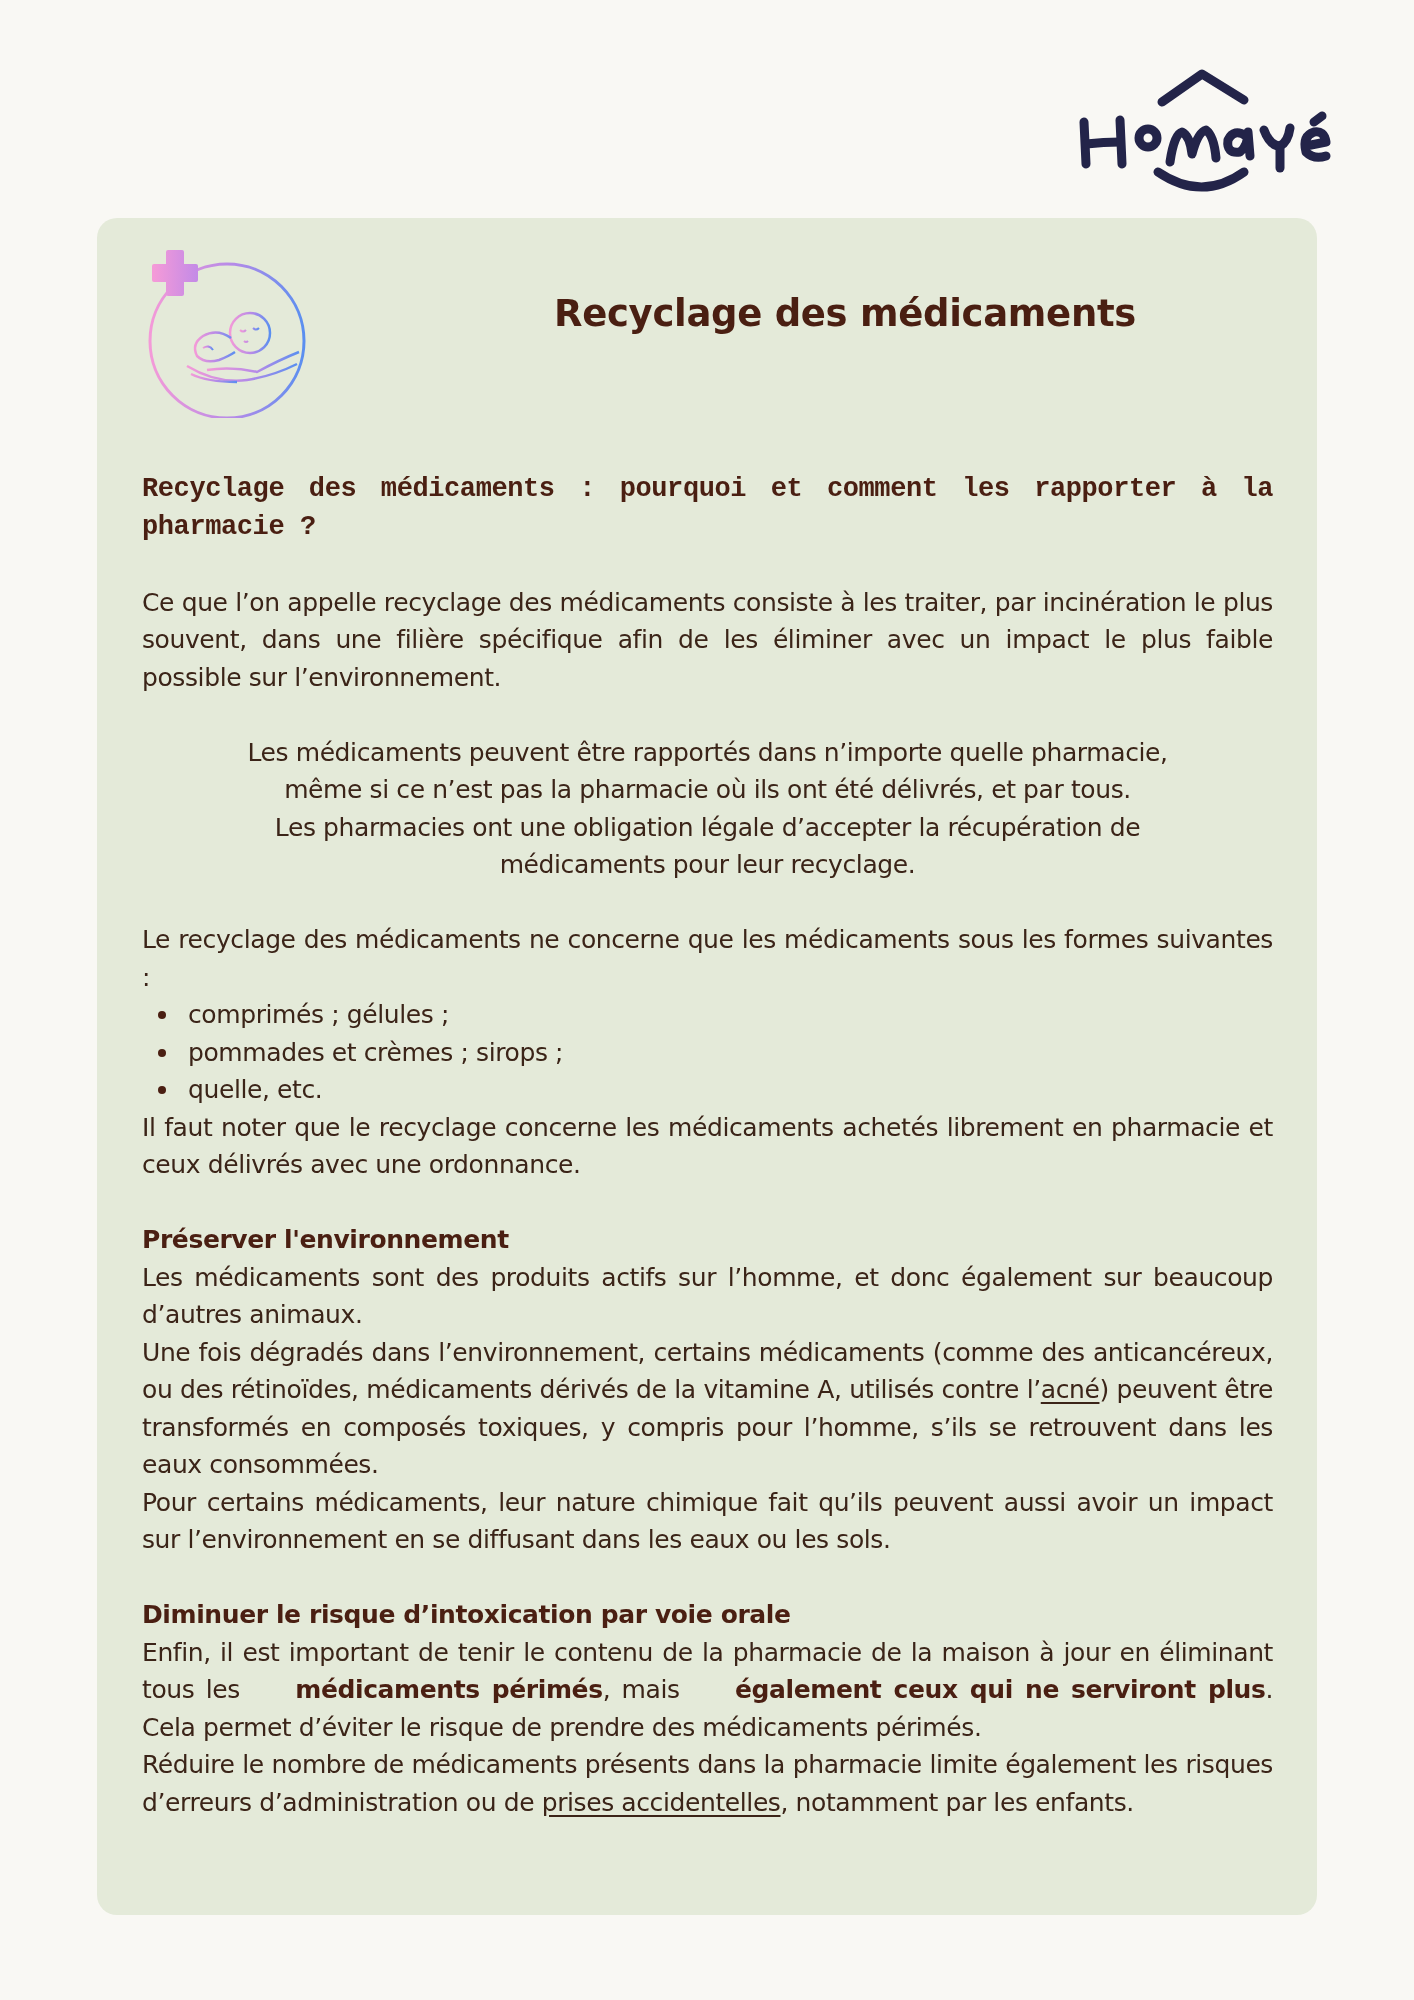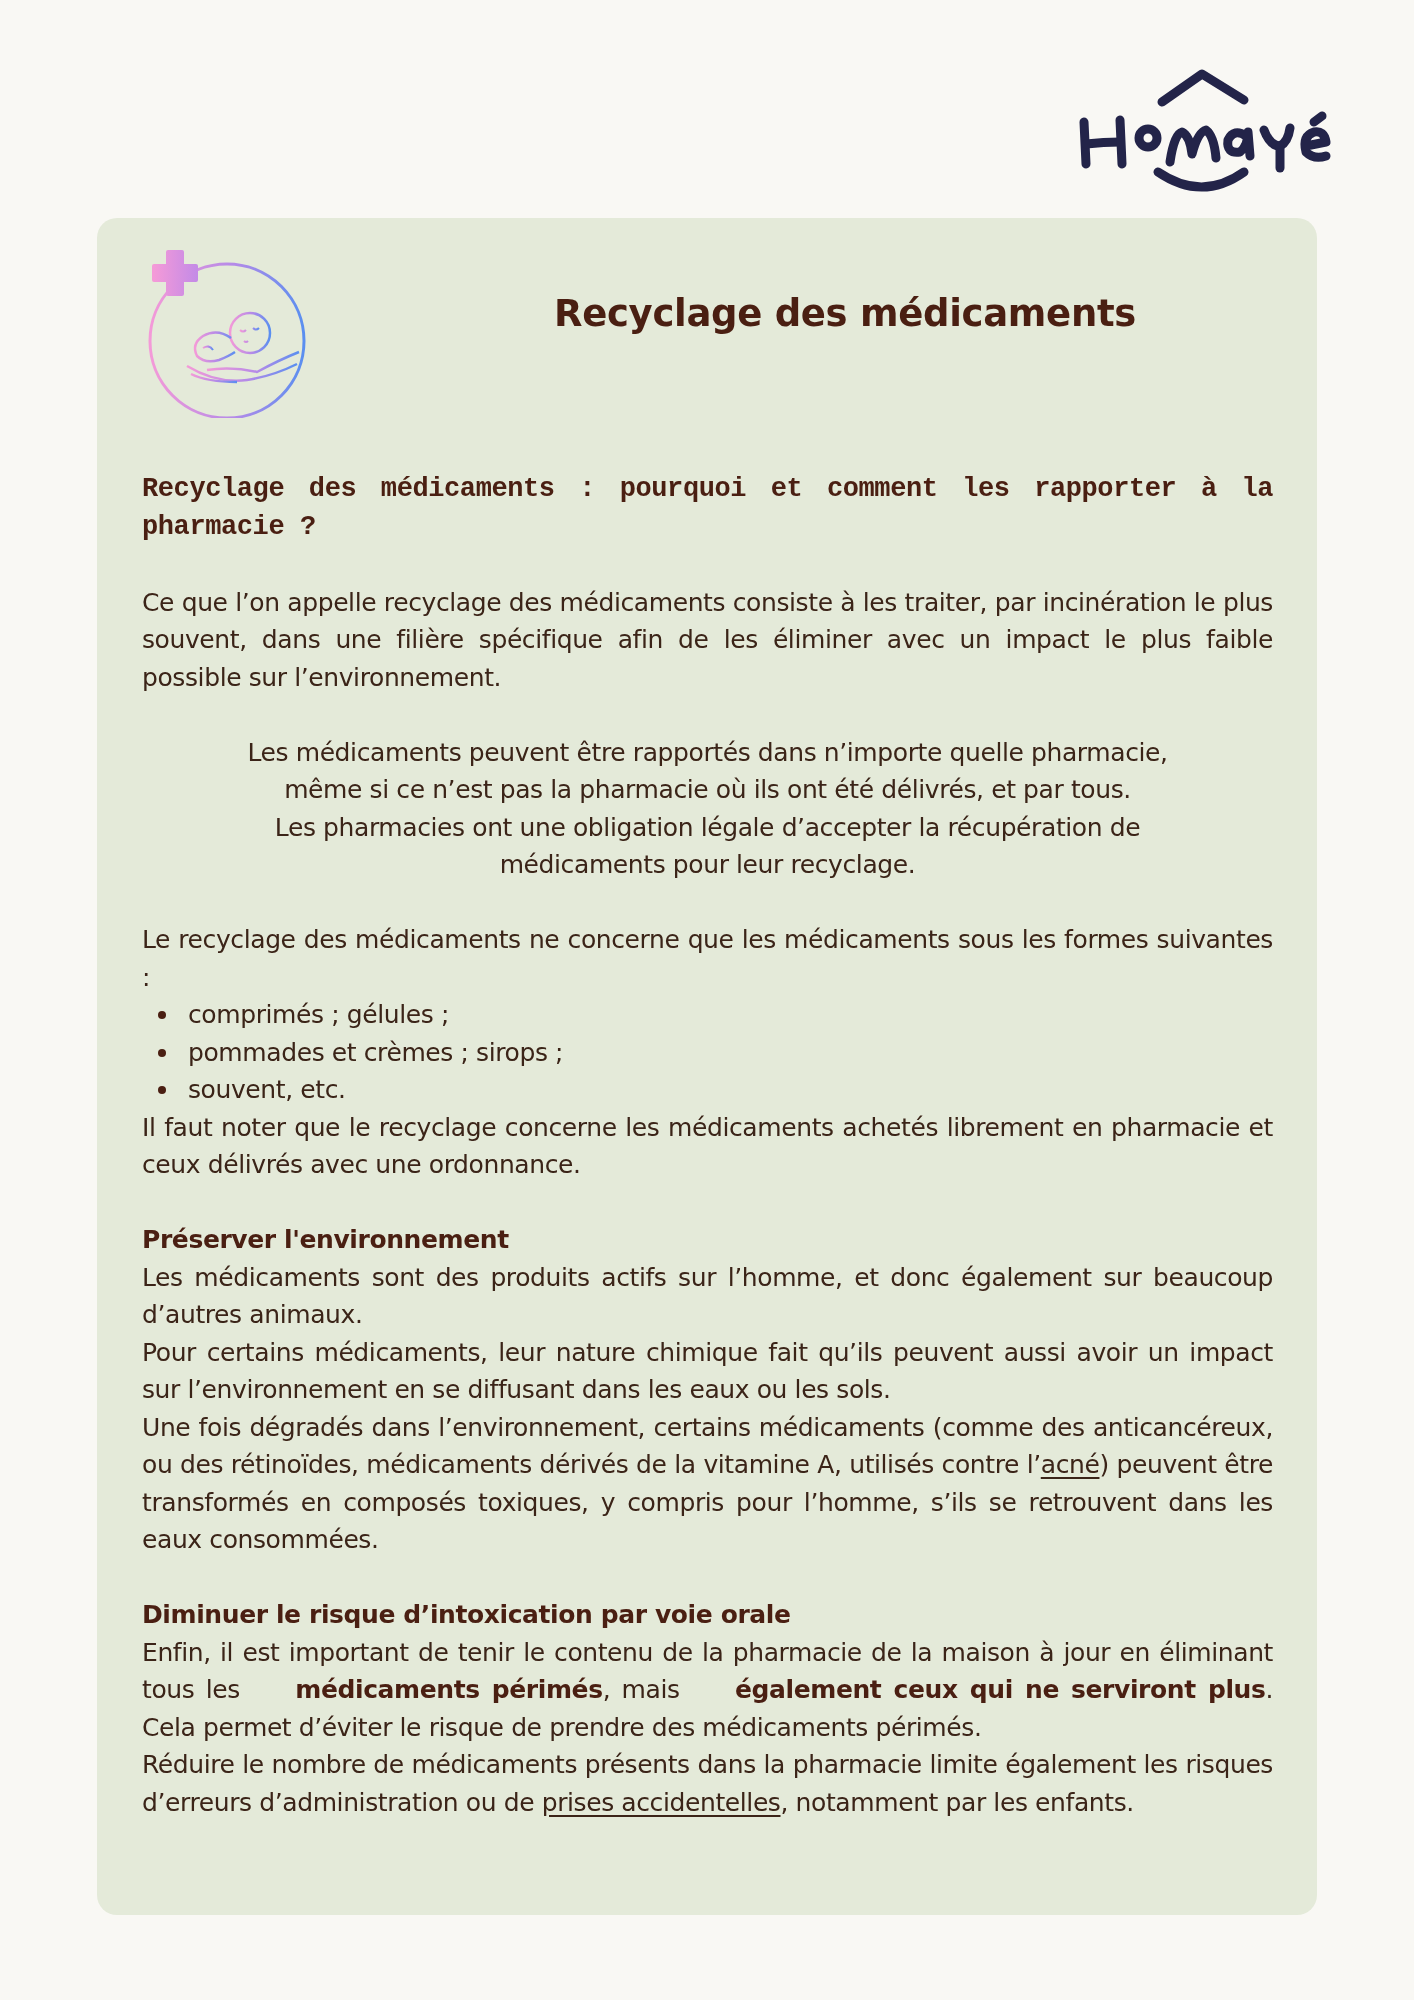--- a/index.html
+++ b/index.html
@@ -113,27 +113,27 @@
     <p class="centered">même si ce n’est pas la pharmacie où ils ont été délivrés, et par tous.</p>
     <p class="centered">Les pharmacies ont une obligation légale d’accepter la récupération de</p>
     <p class="centered">médicaments pour leur recyclage.</p>
   </div>
   <div class="gap"></div>
 
   <p>Le recyclage des médicaments ne concerne que les médicaments sous les formes suivantes :</p>
   <ul>
     <li>comprimés ; gélules ;</li>
     <li>pommades et crèmes ; sirops ;</li>
-    <li>souvent, etc.</li>
+    <li>quelle, etc.</li>
   </ul>
   <p>Il faut noter que le recyclage concerne les médicaments achetés librement en pharmacie et ceux délivrés avec une ordonnance.</p>
   <div class="gap"></div>
 
   <p class="h-strong">Préserver l'environnement</p>
   <p>Les médicaments sont des produits actifs sur l’homme, et donc également sur beaucoup d’autres animaux.</p>
+  <p><span>Une fois dégradés dans l’environnement, certains médicaments (comme des anticancéreux, ou des rétinoïdes, médicaments dérivés de la vitamine A, utilisés contre l’</span><span class="link">acné</span><span>) peuvent être transformés en composés toxiques, y compris pour l’homme, s’ils se retrouvent dans les eaux consommées.</span></p>
   <p>Pour certains médicaments, leur nature chimique fait qu’ils peuvent aussi avoir un impact sur l’environnement en se diffusant dans les eaux ou les sols.</p>
-  <p><span>Une fois dégradés dans l’environnement, certains médicaments (comme des anticancéreux, ou des rétinoïdes, médicaments dérivés de la vitamine A, utilisés contre l’</span><span class="link">acné</span><span>) peuvent être transformés en composés toxiques, y compris pour l’homme, s’ils se retrouvent dans les eaux consommées.</span></p>
   <div class="gap"></div>
 
   <p class="h-strong">Diminuer le risque d’intoxication par voie orale</p>
   <p><span>Enfin, il est important de tenir le contenu de la pharmacie de la maison à jour en éliminant tous les </span><b>médicaments périmés</b><span>, mais </span><b>également ceux qui ne serviront plus</b><span>. Cela permet d’éviter le risque de prendre des médicaments périmés.</span></p>
   <p><span>Réduire le nombre de médicaments présents dans la pharmacie limite également les risques d’erreurs d’administration ou de </span><span class="link">prises accidentelles</span><span>, notamment par les enfants.</span></p>
 </div>
 
 </body></html>

